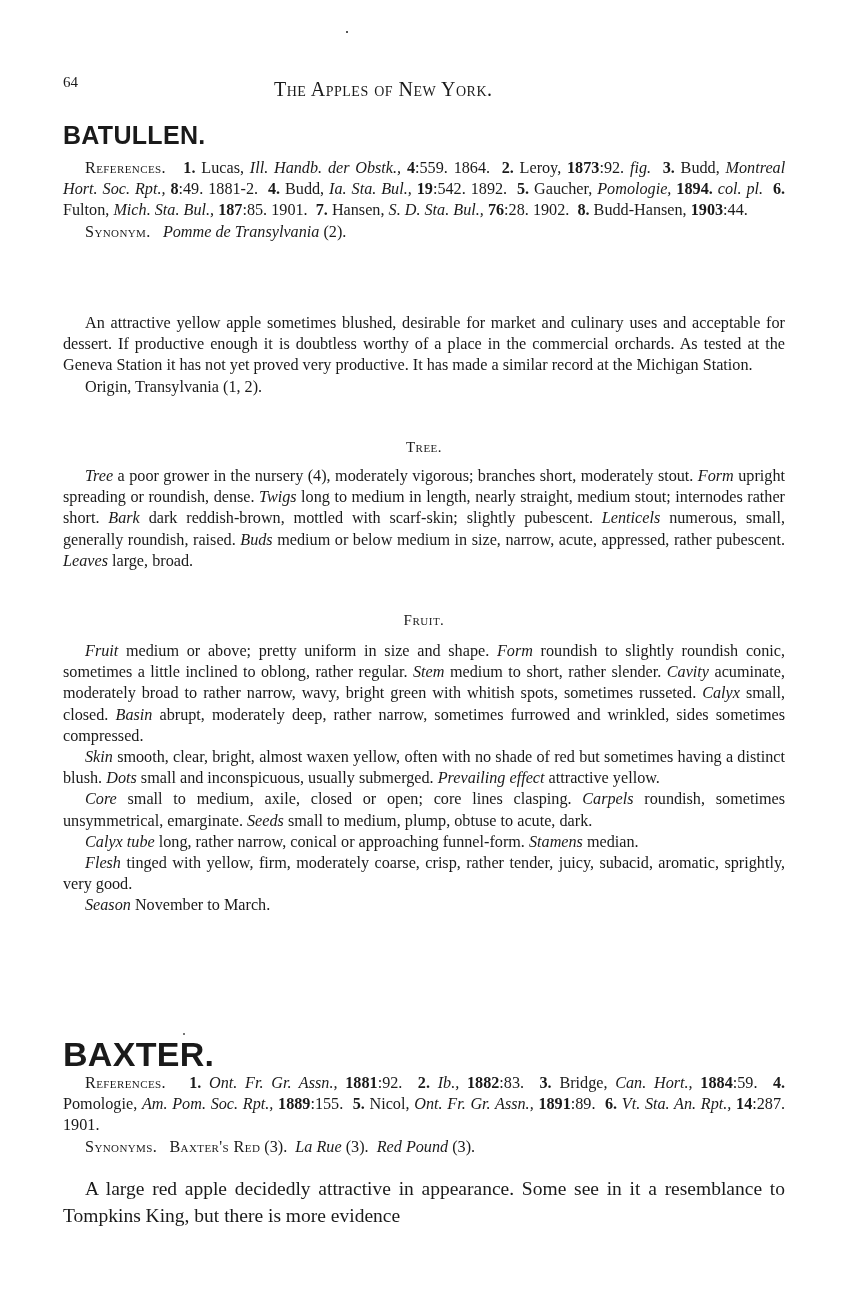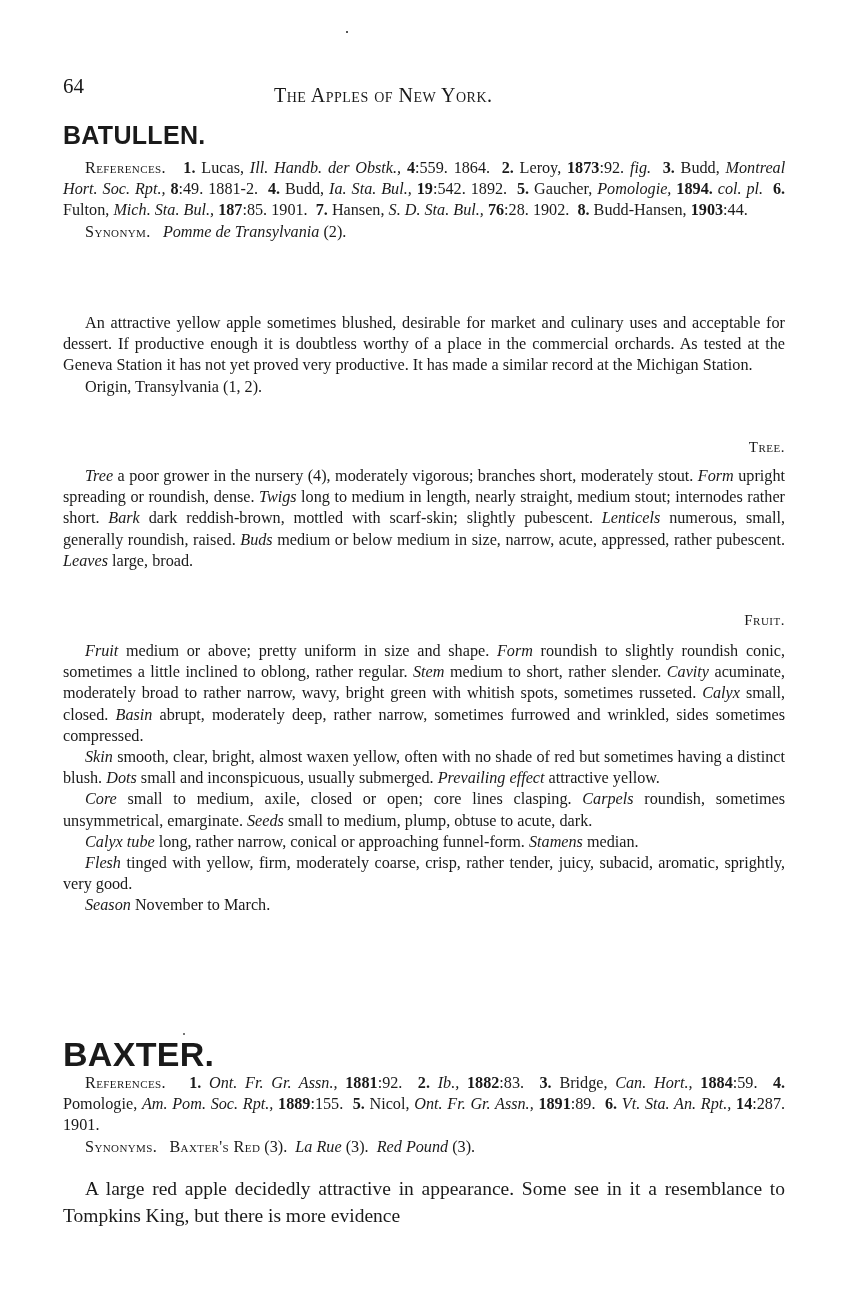--- a/index.html
+++ b/index.html
@@ -2,31 +2,31 @@
 <html><head>
 <meta charset="utf-8">
 <style>
   html, body { margin: 0; padding: 0; background: #ffffff; }
   body { width: 850px; height: 1310px; position: relative; overflow: hidden;
          font-family: "Liberation Serif", "DejaVu Serif", serif; color: #1a1a1a; }
   .page { position: absolute; left: 63px; top: 0; width: 722px; }
   .speck { position: absolute; left: 346px; top: 31px; width: 2px; height: 2px; background: #555; }
   .speck2 { position: absolute; left: 183px; top: 1033px; width: 2px; height: 2px; background: #777; }
   .running-head { position: absolute; top: 74px; left: 0; width: 722px; height: 28px; }
-  .page-number { position: absolute; left: 0; top: 0; font-size: 21px; }
-  .running-title { position: absolute; left: 211px; top: 10px; font-size: 20px; font-variant: small-caps; letter-spacing: 0.5px; }
+  .page-number { position: absolute; left: 0; top: 0; font-size: 15px; }
+  .running-title { position: absolute; left: 211px; top: 4px; font-size: 20px; font-variant: small-caps; letter-spacing: 0.5px; }
   h1 { font-family: "Liberation Sans", "DejaVu Sans", sans-serif; font-weight: bold; font-size: 25px;
        text-align: left; margin: 0; letter-spacing: 0.3px; }
   .h-batullen { position: absolute; top: 121px; left: 0; width: 722px; }
   .h-baxter { position: absolute; top: 1035px; left: 0; width: 722px; font-weight: bold; font-family: "Liberation Sans", "DejaVu Sans", sans-serif; font-size: 34px; }
   .blk { position: absolute; left: 0; width: 722px; font-size: 16.2px; line-height: 21.2px; text-align: justify; }
   .blk p { margin: 0; text-indent: 22px; }
   .sc { font-variant: small-caps; letter-spacing: 0.4px; margin-top: 44px; }
   .num { font-weight: bold; }
-  .subhead { position: absolute; left: 0; width: 722px; text-align: right; font-variant: small-caps; font-size: 15px; letter-spacing: 0.5px; }
+  .subhead { position: absolute; left: 0; width: 722px; text-align: center; font-variant: small-caps; font-size: 15px; letter-spacing: 0.5px; }
   .large { font-size: 19.5px; line-height: 27px; }
   .large p { text-indent: 22px; }
 </style>
 </head>
 <body>
 
 <div class="speck"></div>
 <div class="speck2"></div>
 
 <div class="page">

